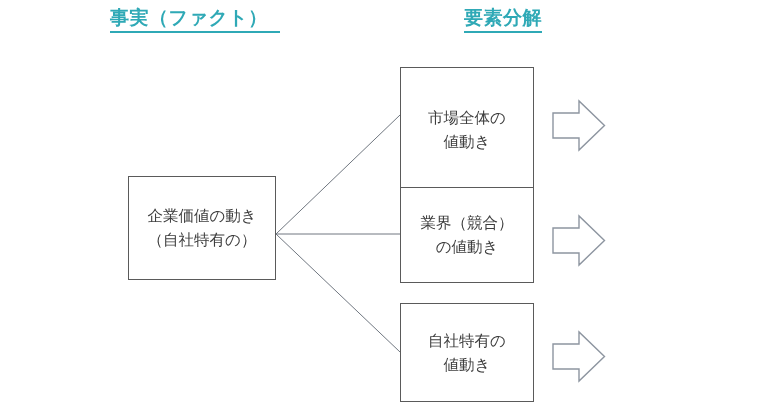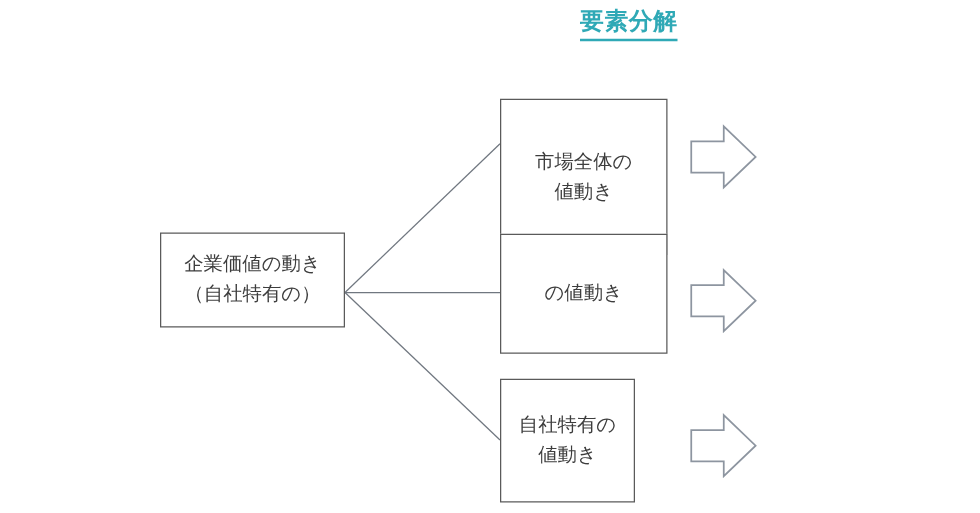--- a/index.html
+++ b/index.html
@@ -48,24 +48,24 @@
     display: flex;
     flex-direction: column;
     align-items: center;
     justify-content: center;
     text-align: center;
     color: var(--box-text, #3d3d3d);
     font-size: 15.5px;
     line-height: 24px;
     white-space: nowrap;
   }
-  .node-source   { left: 128px; top: 186px; width: 148px; height: 76px; }
-  .node-market   { left: 400px; top:  79px; width: 134px; height: 125px; }
+  .node-source   { left: 128px; top: 176px; width: 148px; height: 104px; }
+  .node-market   { left: 400px; top:  67px; width: 134px; height: 125px; }
   .node-industry { left: 400px; top: 187px; width: 134px; height: 96px; }
-  .node-company  { left: 400px; top: 303px; width: 108px; height: 99px; }
+  .node-company  { left: 400px; top: 303px; width: 134px; height: 99px; }
   .connectors {
     position: absolute;
     left: 0; top: 0;
     pointer-events: none;
   }
   .connectors line {
     stroke: var(--connector, #707780);
     stroke-width: 1;
   }
   .arrow {
@@ -80,40 +80,42 @@
   }
   .arrow-market   { left: 552px; top: 100px; }
   .arrow-industry { left: 552px; top: 215px; }
   .arrow-company  { left: 552px; top: 331px; }
 </style>
 </head>
 <body>
 
 <div class="canvas">
 
+  <h2 class="heading heading-fact">事実（ファクト）</h2>
 
   <h2 class="heading heading-decomposition">要素分解</h2>
 
   <svg class="connectors" width="784" height="410" viewBox="0 0 784 410">
     <line x1="276" y1="234" x2="400" y2="115"></line>
     <line x1="276" y1="234" x2="400" y2="234"></line>
     <line x1="276" y1="234" x2="400" y2="352"></line>
   </svg>
 
   <div class="node node-source">
     <span>企業価値の動き</span>
     <span>（自社特有の）</span>
   </div>
 
   <div class="node node-market">
     <span>市場全体の</span>
     <span>値動き</span>
   </div>
 
   <div class="node node-industry">
+    <span>業界（競合）</span>
     <span>の値動き</span>
   </div>
 
   <div class="node node-company">
     <span>自社特有の</span>
     <span>値動き</span>
   </div>
 
   <svg class="arrow arrow-market" width="54" height="51" viewBox="0 0 54 51">
     <path d="M1 13 H27 V1 L52.5 25.5 L27 50 V38 H1 Z"></path>

